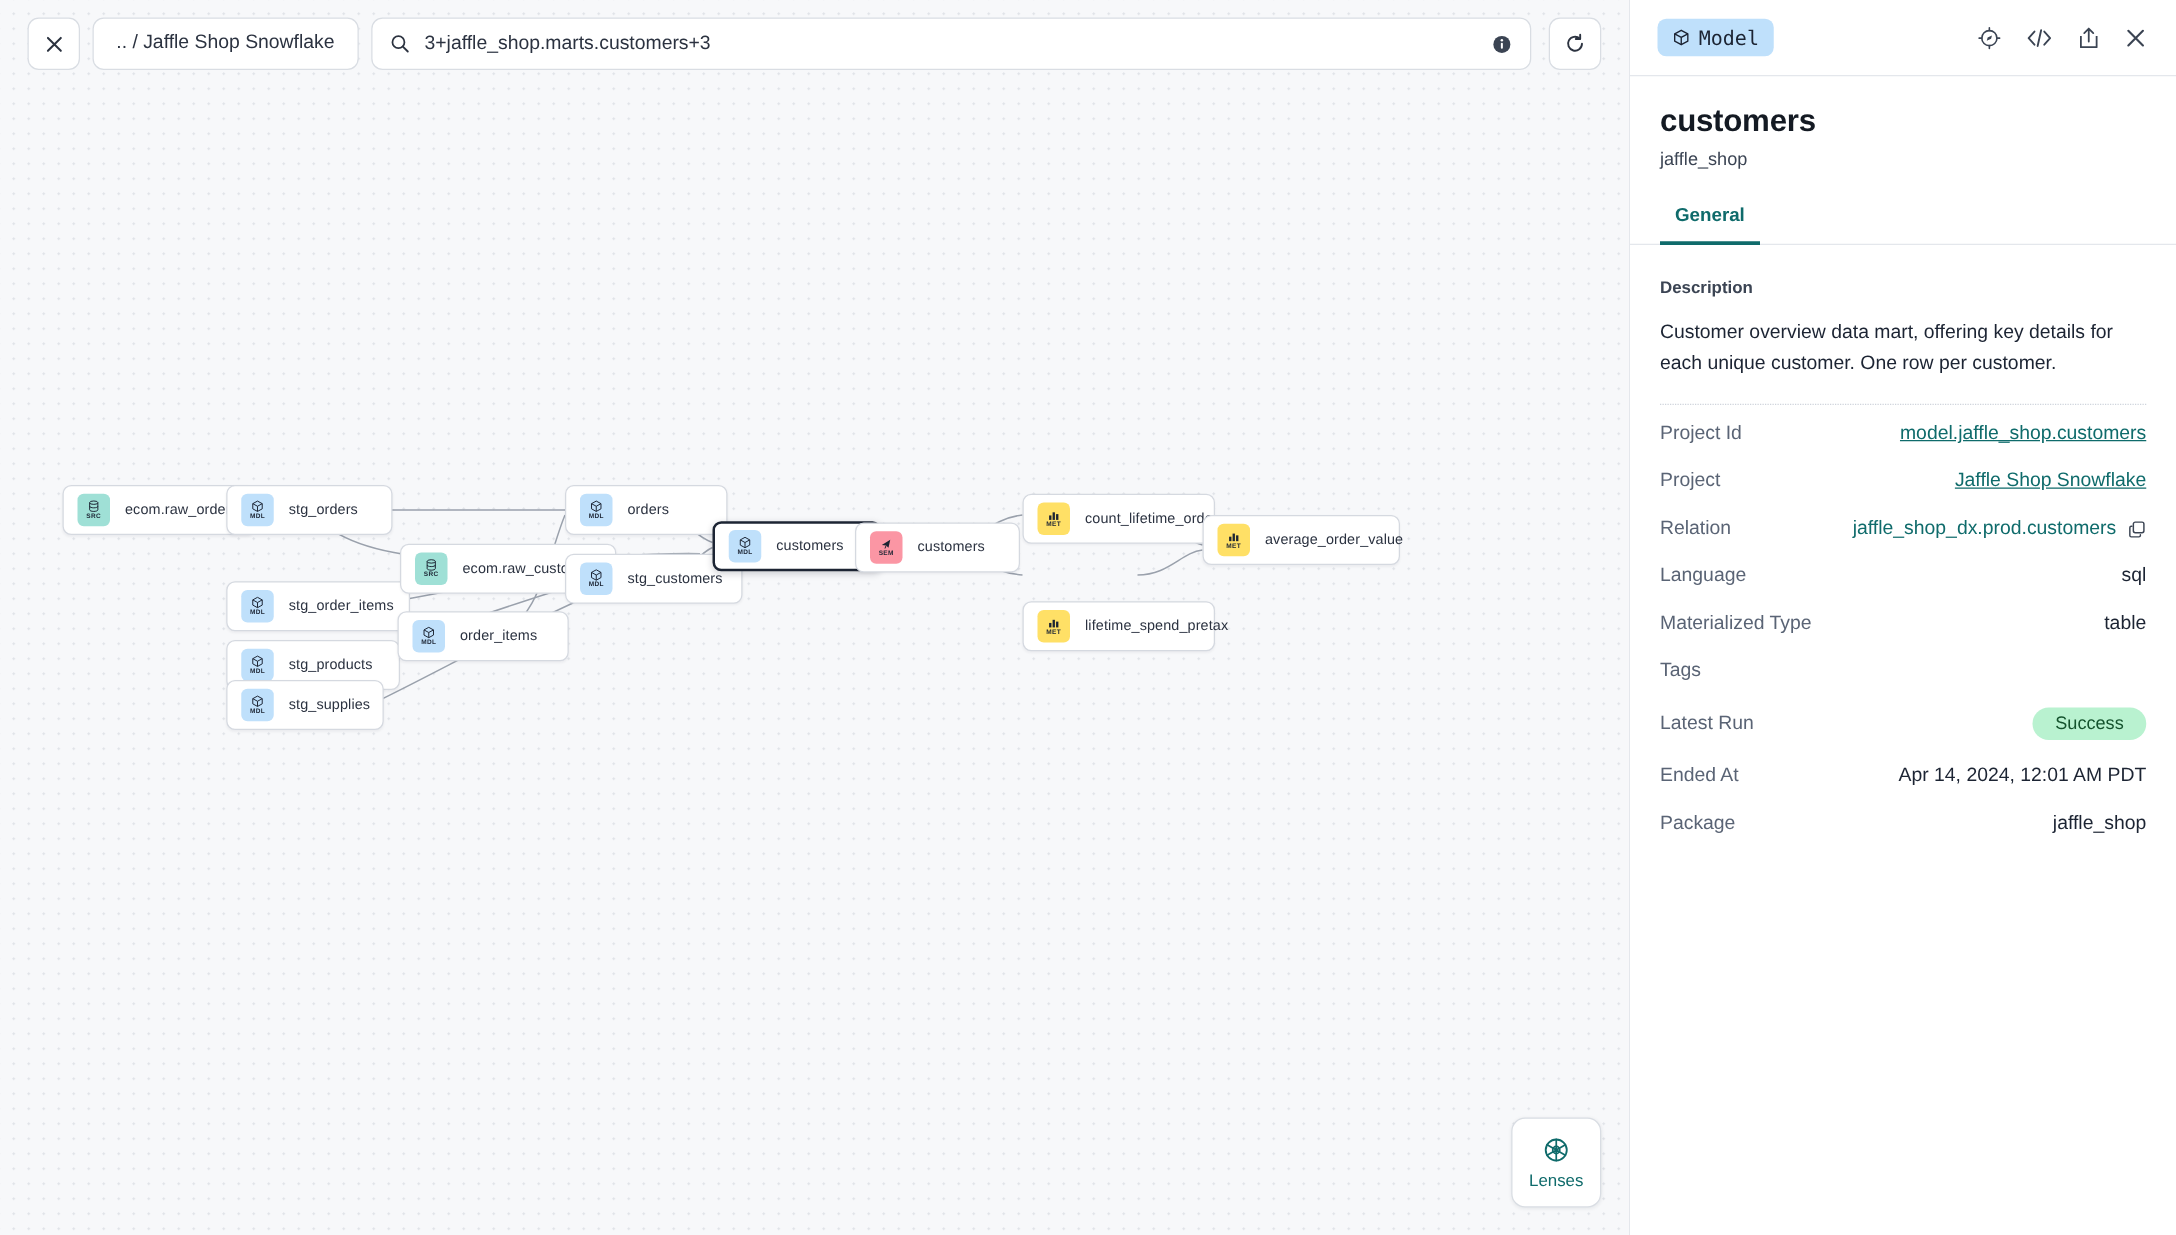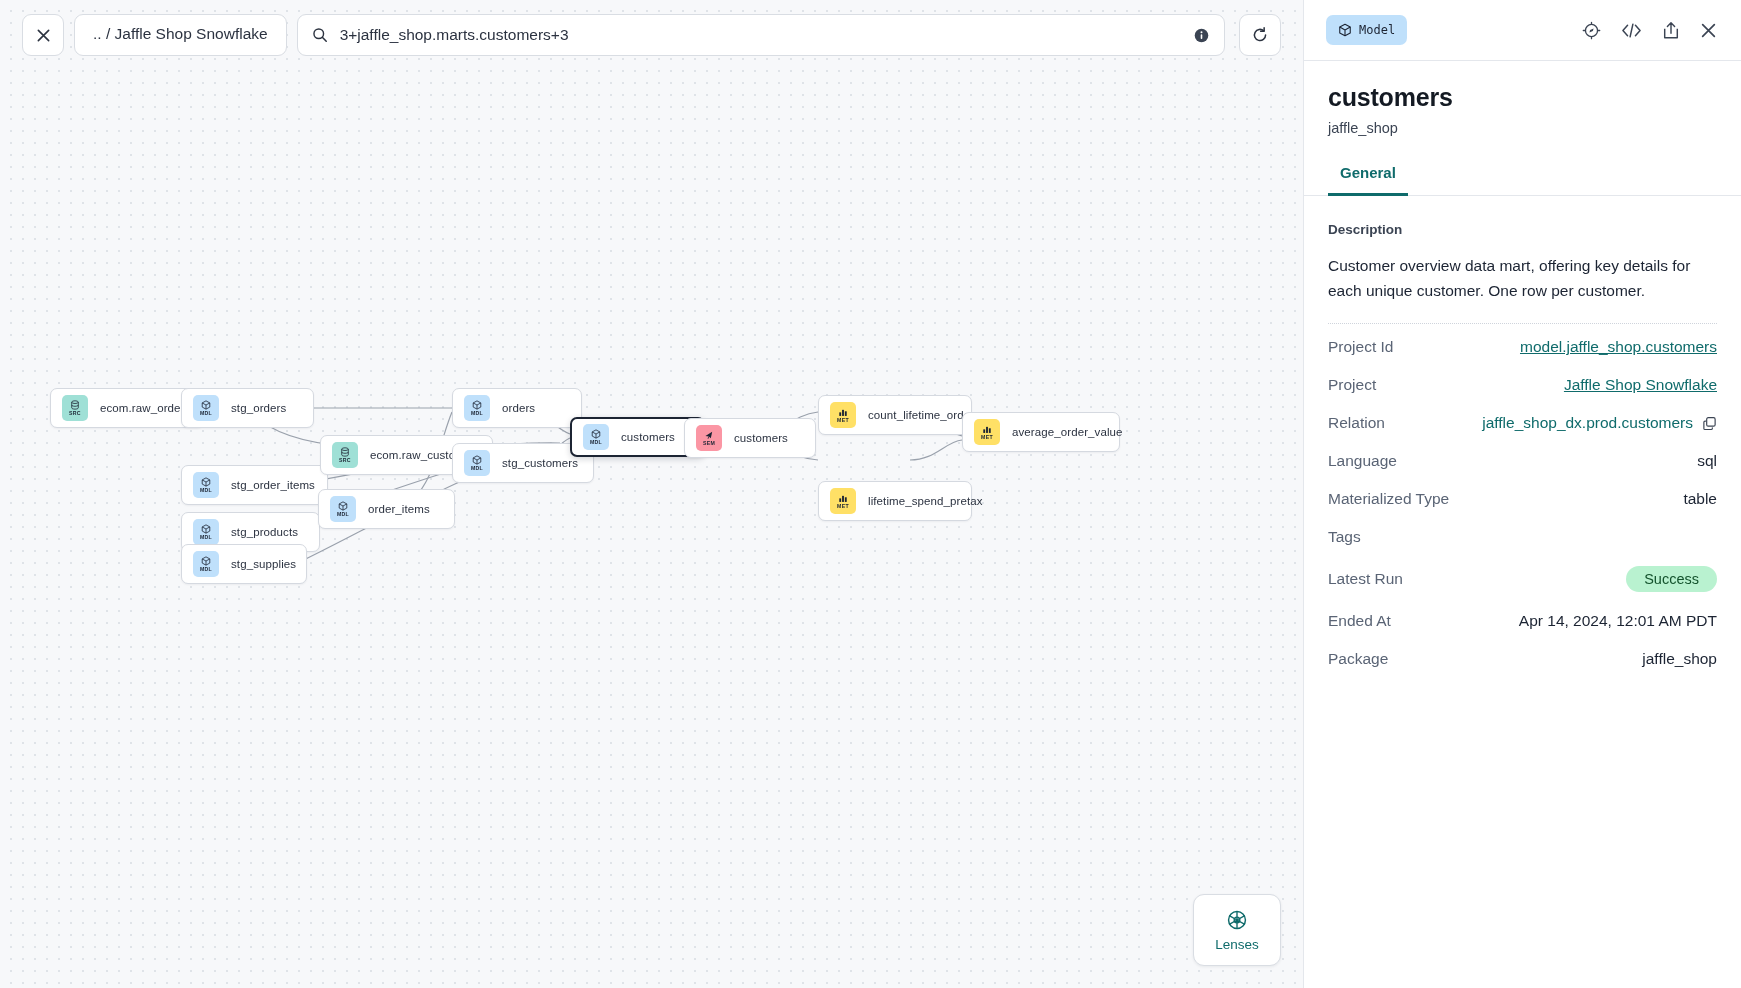--- a/index.html
+++ b/index.html
@@ -62,34 +62,34 @@
   .badge.mdl { background: #bfe0fb; }
   .badge.sem { background: #fb96a4; }
   .badge.met { background: #ffe066; }
 
   svg.edges { position: absolute; left: 0; top: 0; width: 1303px; height: 988px; z-index: 1; pointer-events: none; }
   svg.edges path { fill: none; stroke: #9aa1ac; stroke-width: 1.2px; }
   svg.edges path.dashed { stroke-dasharray: 3 3; }
 
   
   .lenses-btn {
-    position: absolute; right: 22px; bottom: 22px; width: 88px; height: 72px;
+    position: absolute; right: 22px; bottom: 22px; width: 72px; height: 72px;
     background: #fff; border: 1px solid #d9dde3; border-radius: 11px;
     display: flex; flex-direction: column; align-items: center; justify-content: center; gap: 6px;
     cursor: pointer; z-index: 5; box-shadow: 0 1px 3px rgba(16,24,40,0.07);
   }
   .lenses-btn span { font-size: 13.5px; color: #0f6b6b; }
 
   
   .panel { flex: 1; height: 988px; background: #ffffff; border-left: 1px solid #e4e7ec; display: flex; flex-direction: column; }
   .panel-top { height: 60px; display: flex; align-items: center; padding: 0 24px 0 22px; gap: 10px; }
   .model-chip {
     background: #bfe0fb; border-radius: 7px; height: 30px; padding: 0 12px;
     display: flex; align-items: center; gap: 7px; font-family: "DejaVu Sans Mono", monospace;
-    font-size: 12px; color: #1c2433;
+    font-size: 16px; color: #1c2433;
   }
   .panel-top-icons { margin-left: auto; display: flex; align-items: center; gap: 20px; color: #3b4453; }
   .panel-top-icons > span { cursor: pointer; display: flex; }
   .panel-div { height: 1px; background: #e4e7ec; }
 
   .panel-head { padding: 22px 24px 0 24px; }
   .panel-title { font-size: 25px; font-weight: bold; color: #141a23; letter-spacing: -.2px; }
   .panel-sub { font-size: 14.5px; color: #3b4453; margin-top: 8px; }
 
   .tabs { display: flex; padding: 0 24px; margin-top: 28px; border-bottom: 1px solid #e4e7ec; }

